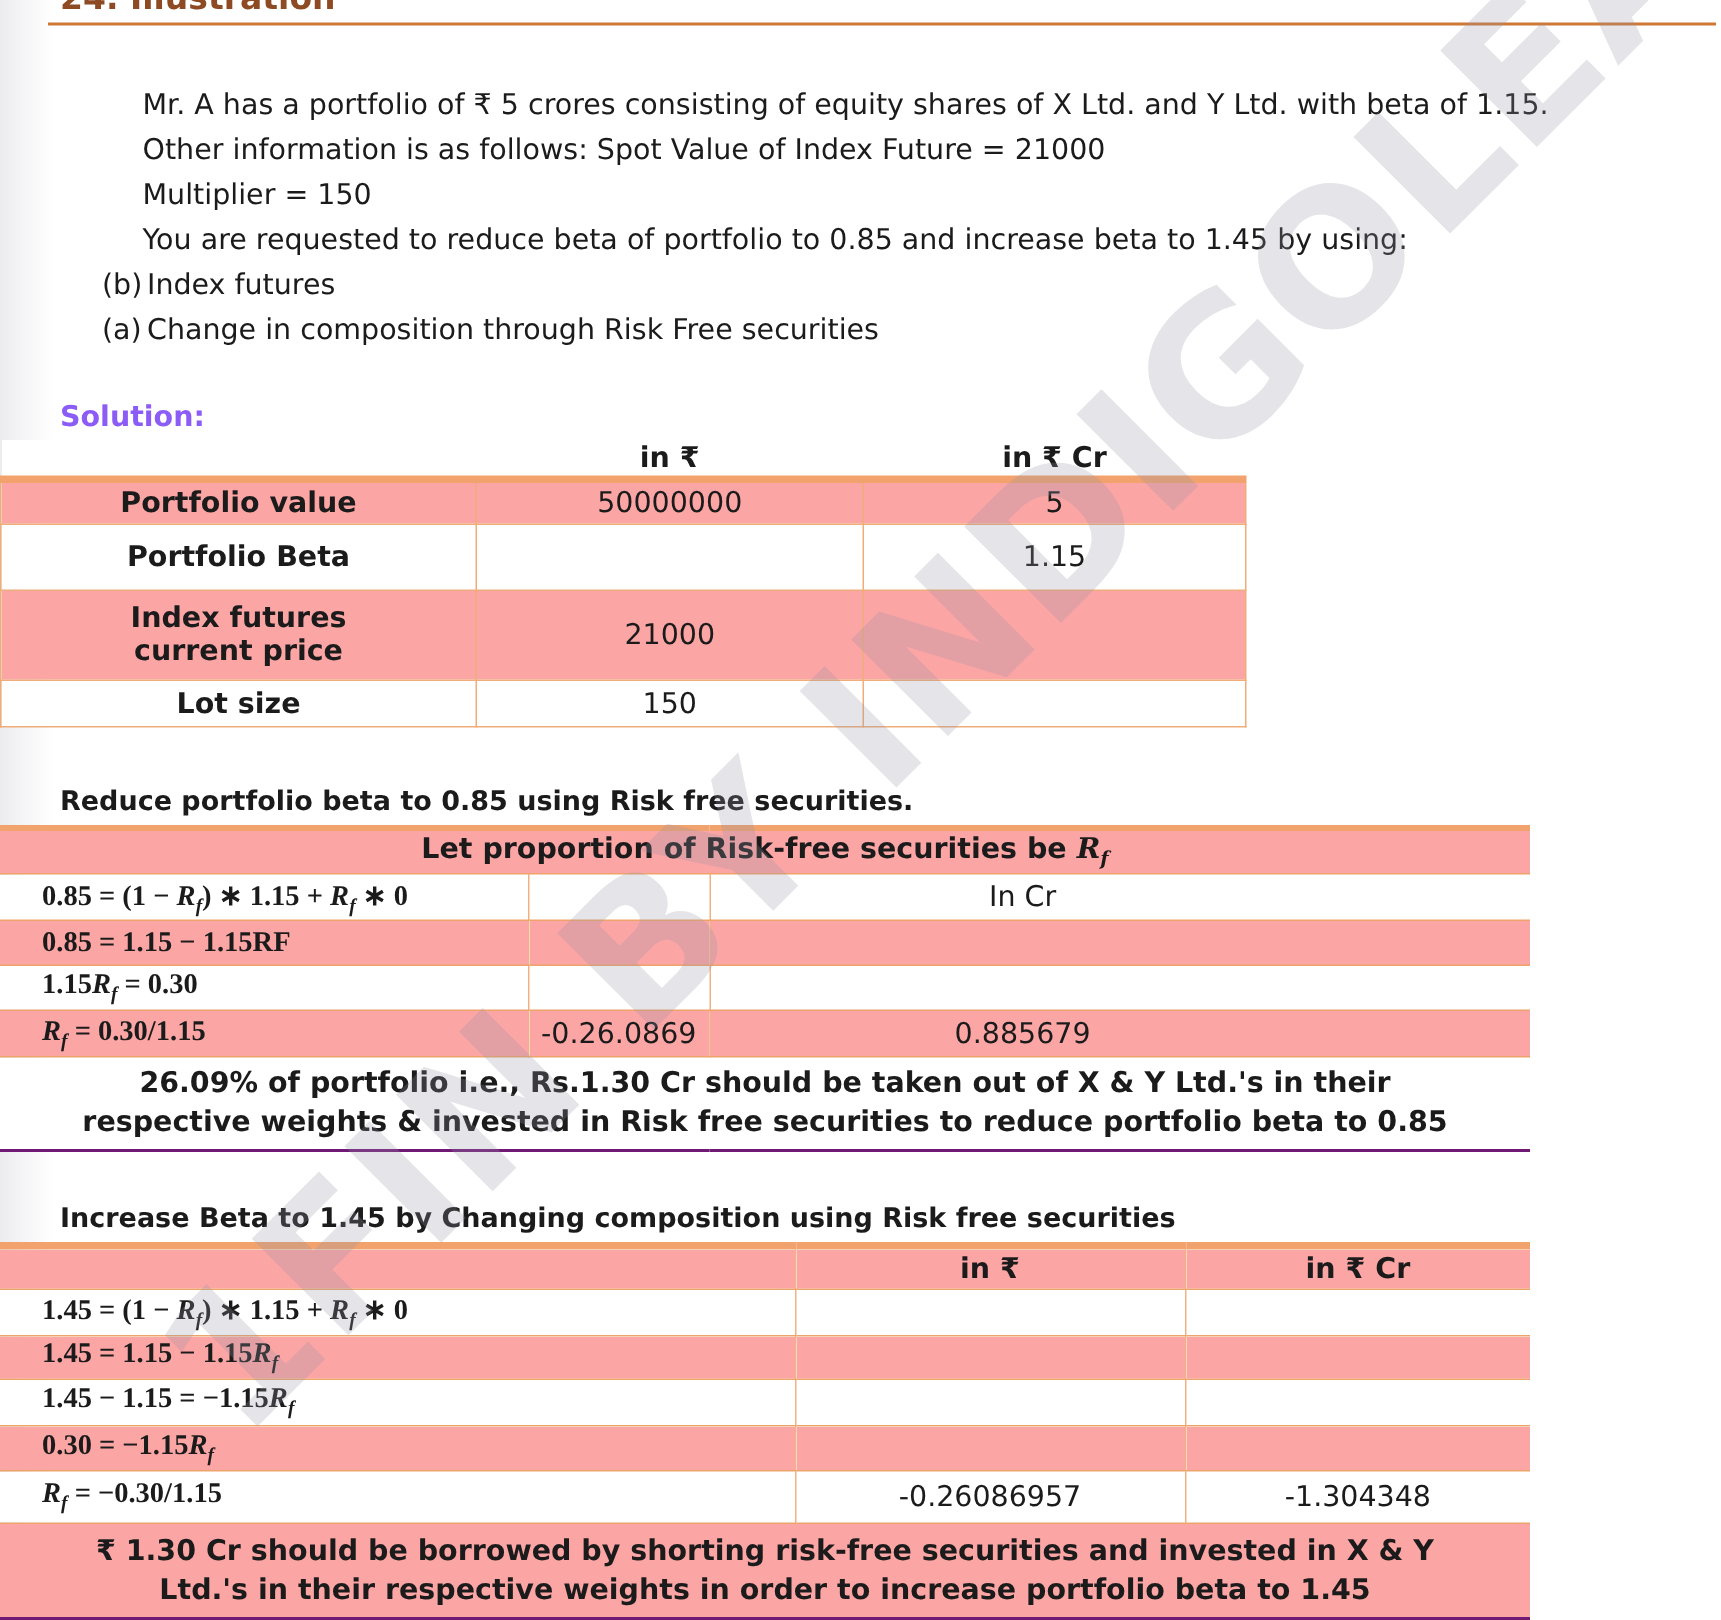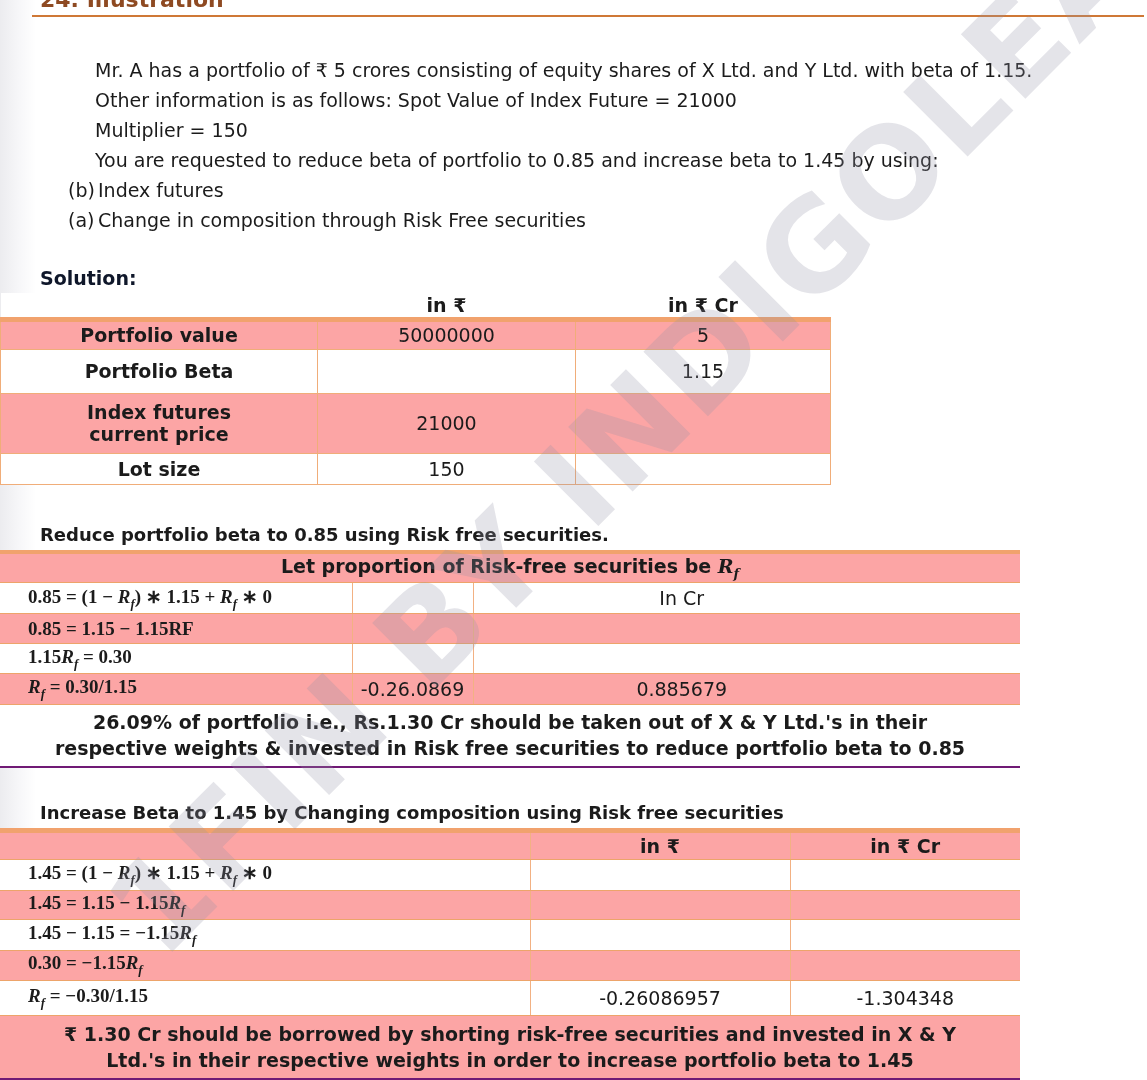--- a/index.html
+++ b/index.html
@@ -21,21 +21,21 @@
 
   .heading-clip { height:14px; overflow:hidden; margin-left:40px; }
   .heading { font-size:22px; font-weight:bold; color:#8e4a22; margin-top:-13px; }
   .rule { margin-left:32px; width:1112px; height:2px; background:#cf7836; margin-top:1px; }
 
   .para { margin-top:38px; font-size:19px; line-height:30px; }
   .para .pline { padding-left:95px; }
   .para .opt { padding-left:68px; }
   .para .opt .marker { display:inline-block; width:30px; }
 
-  .solution { margin-left:40px; margin-top:32px; font-size:19px; font-weight:bold; color:#0f172a; }
+  .solution { margin-left:40px; margin-top:32px; font-size:19px; font-weight:bold; color:#8b5cf6; }
 
   table { border-collapse:collapse; table-layout:fixed; }
   td { overflow:hidden; }
 
   
   .t1 { width:830px; margin-top:4px; }
   .t1 td { font-size:19px; text-align:center; vertical-align:middle; }
   .t1 tr.head td { border:none; background:#fff; font-weight:bold; height:26px; border-bottom:5px solid #f1a26d; }
   .t1 tr.data td { border:1px solid #f0ad79; }
   .t1 tr.data td.lbl { font-weight:bold; padding:0 45px; }

